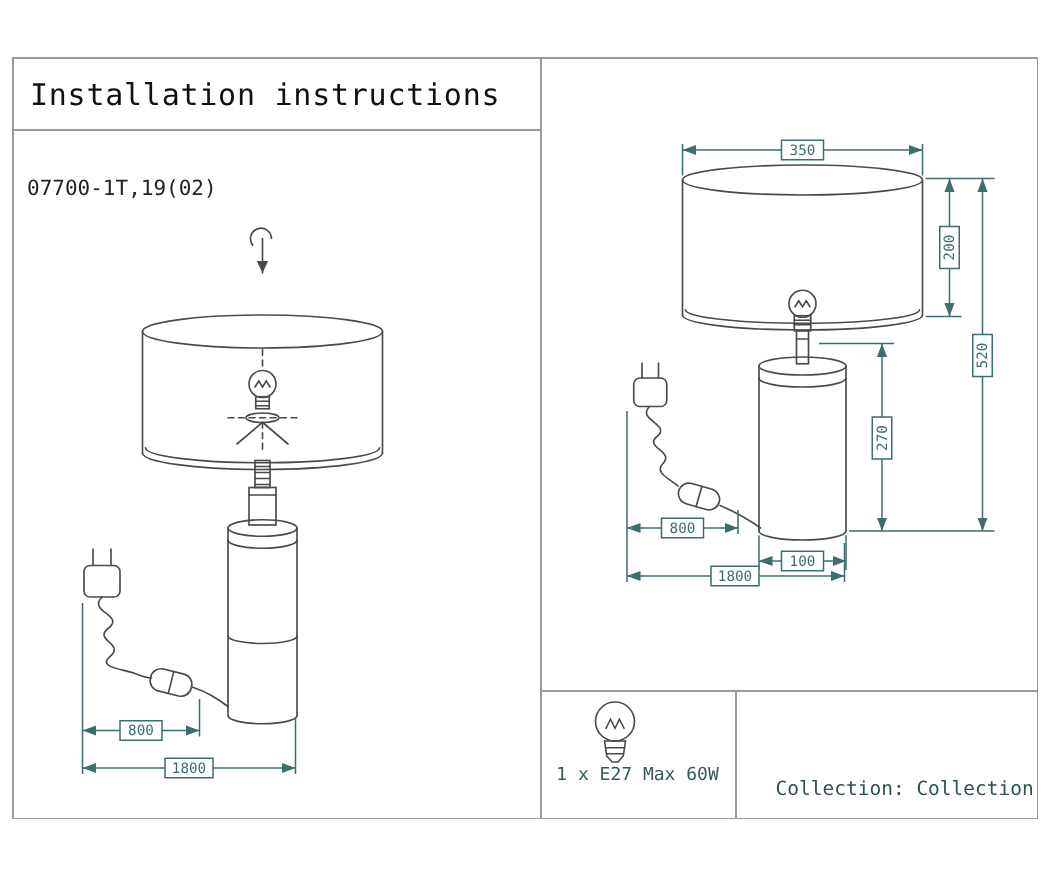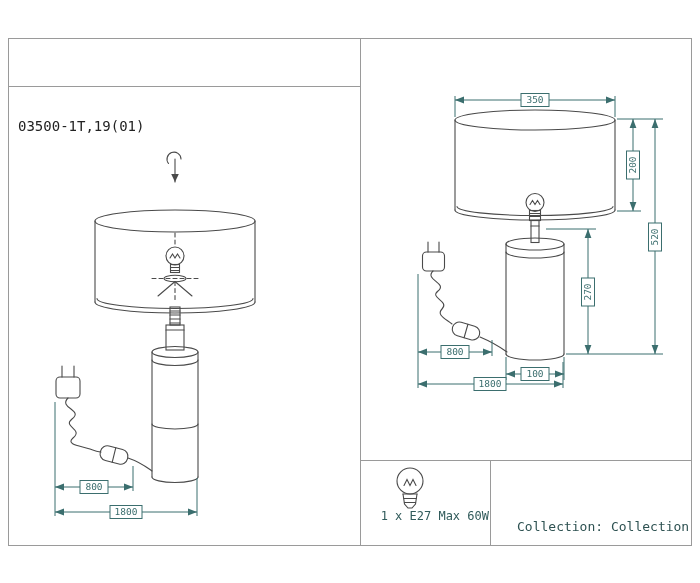--- a/index.html
+++ b/index.html
@@ -14,21 +14,21 @@
   svg.drawing{position:absolute;left:0;top:0;}
   .ln{stroke:var(--line);fill:none;stroke-width:1.1;stroke-linecap:round;}
   .dm{stroke:var(--dim);fill:none;stroke-width:1;}
   .dmbox{stroke:var(--dim);fill:#fff;stroke-width:1;}
   .dmt{fill:var(--dim);font:9.5px "DejaVu Sans Mono", monospace;}
   .dash{stroke-dasharray:4 3;}
   .fr{stroke:var(--frame);fill:none;stroke-width:1;shape-rendering:crispEdges;}
   .txt{position:absolute;color:#161616;white-space:pre;}
   .title{left:20px;top:51px;font-size:20px;letter-spacing:.5px;color:#111;}
   .model{left:18px;top:118px;font-size:14px;color:#222;}
-  .bulb-label{left:361px;top:509px;width:128px;text-align:right;font-size:12px;color:#315b5b;}
+  .bulb-label{left:361px;top:509px;width:128px;text-align:center;font-size:12px;color:#315b5b;}
   .spec-block{left:517px;top:467px;font-size:13px;line-height:24px;color:#2e5252;}
 </style>
 </head>
 <body>
 
 <div class="sheet">
 
   <svg class="drawing" width="700" height="583" viewBox="0 0 700 583">
     <defs>
       <marker id="aT" viewBox="0 0 10 10" refX="9" refY="5" markerWidth="10" markerHeight="10" orient="auto-start-reverse" markerUnits="userSpaceOnUse">
@@ -203,21 +203,22 @@
     </g>
 
     <g>
       <circle class="ln" cx="410" cy="481" r="13"></circle>
       <path class="ln" d="M404 485.5 l3 -6 l3 6 l3 -6 l3 6"></path>
       <path class="ln" d="M403 494 L404.5 504 L408 508 L412 508 L415.5 504 L417 494"></path>
       <path class="ln" d="M403 494 H417 M403.7 498.5 H416.3 M404.4 502.5 H415.6"></path>
     </g>
   </svg>
 
-  <div class="txt model">03500-1T,19(01)</div>
+  <div class="txt title">Installation instructions</div>
+  <div class="txt model">07700-1T,19(02)</div>
 
   <div class="txt bulb-label">1 x E27 Max 60W</div>
 
   <div class="txt spec-block">
     <div>Collection: Collection</div>
     
     
   </div>
 
 </div>

